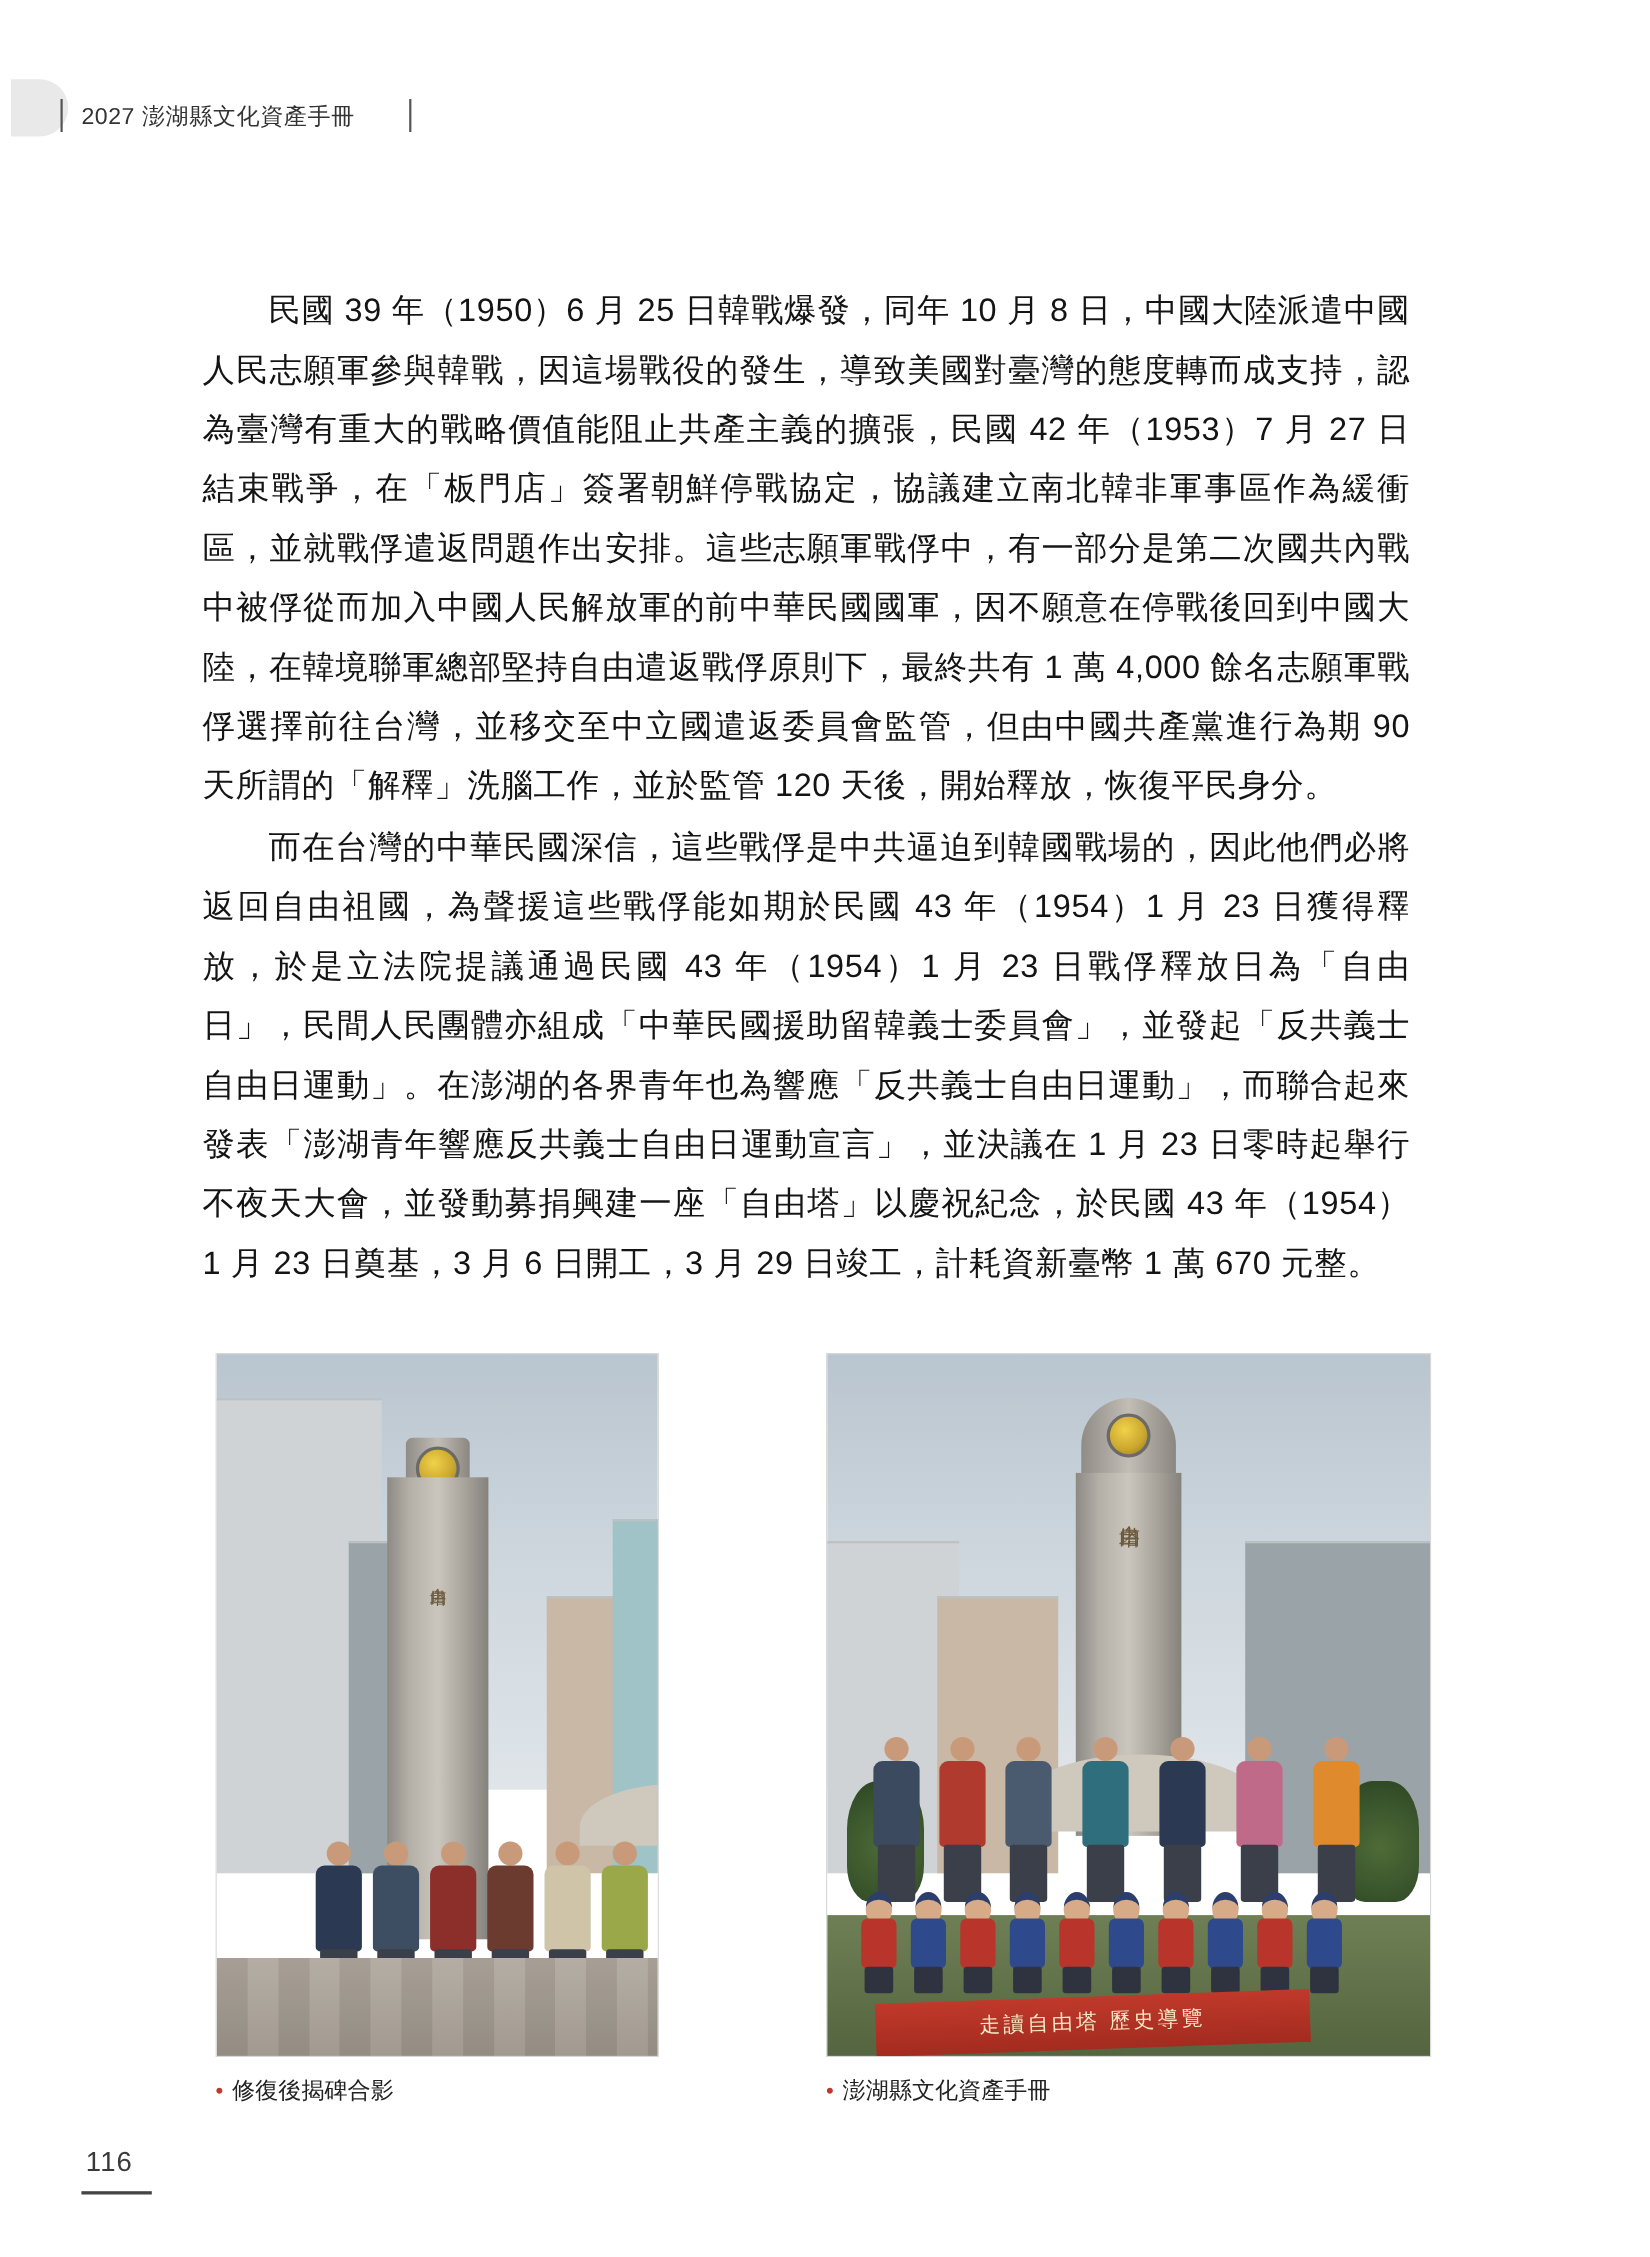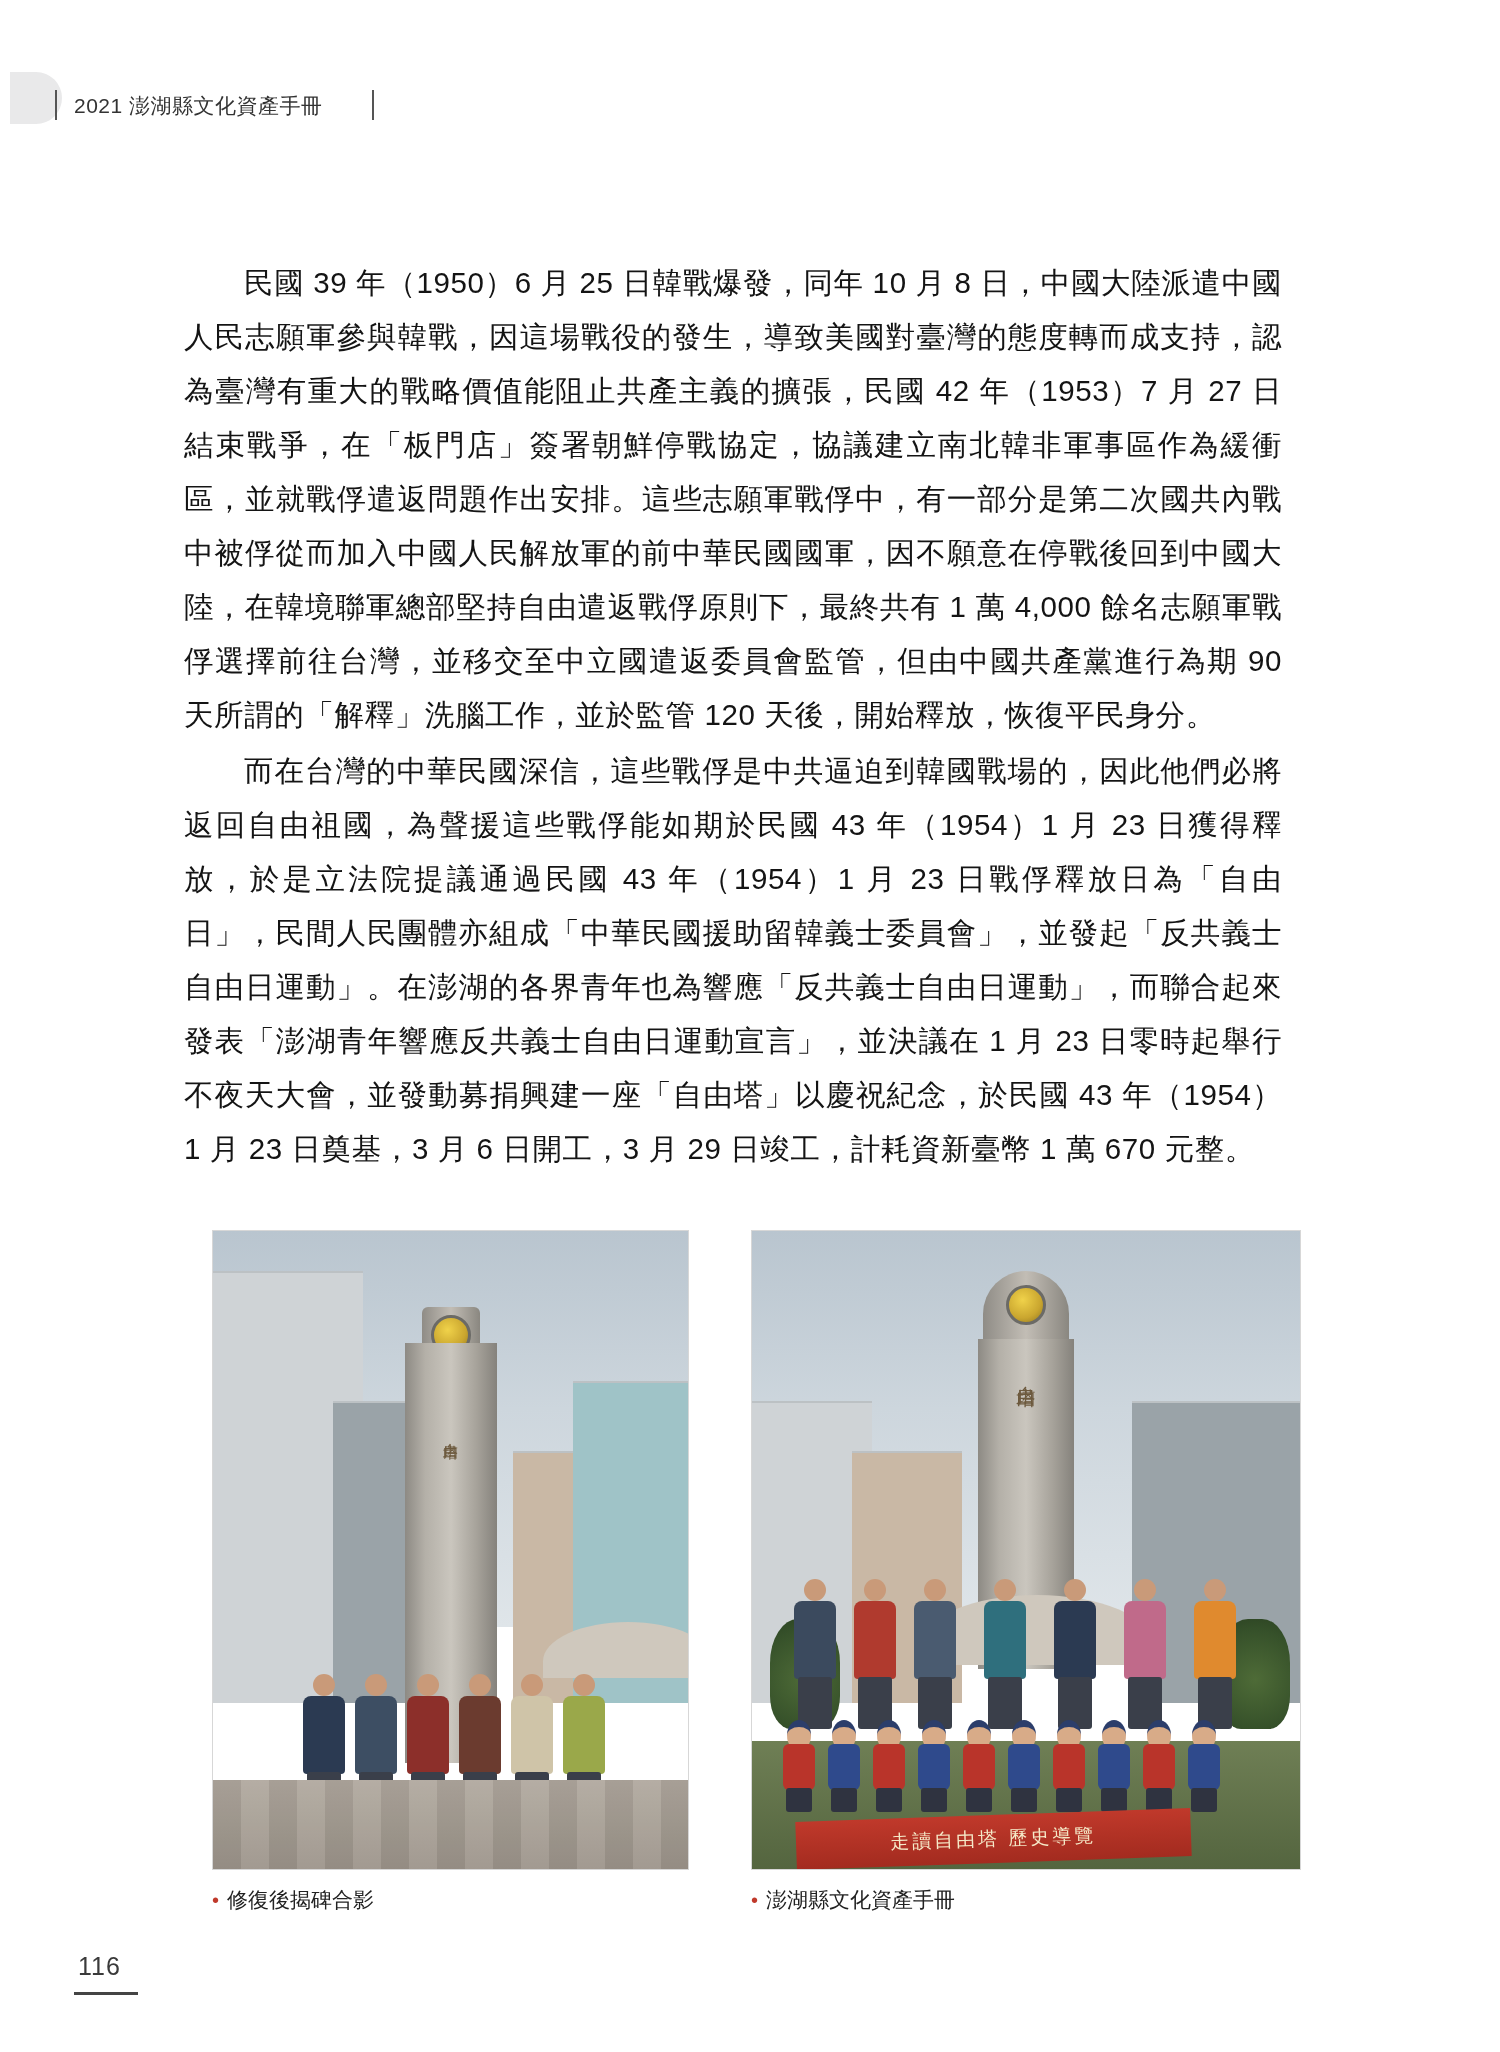--- a/index.html
+++ b/index.html
@@ -76,21 +76,21 @@
     position: absolute;
     left: 196px;
     top: 1230px;
     width: 1105px;
     height: 630px;
   }
   .figure {
     position: absolute;
     top: 0;
   }
-  .figure.left  { left: 16px;   width: 477px; }
+  .figure.left  { left: 0;   width: 403px; }
   .figure.right { left: 555px; width: 550px; }
 
   .photo {
     position: relative;
     overflow: hidden;
     border: 1px solid #d7d7d7;
     box-sizing: border-box;
   }
   .figure.left .photo  { height: 640px; }
   .figure.right .photo { height: 640px; }
@@ -246,21 +246,21 @@
     height: 3px;
     background: #444;
   }
 </style>
 </head>
 <body>
 
 <div class="header">
   <div class="header-tab"></div>
   <div class="header-rule-left"></div>
-  <div class="header-title">2021 澎湖縣文化資產手冊</div>
+  <div class="header-title">2027 澎湖縣文化資產手冊</div>
   <div class="header-rule-right"></div>
 </div>
 
 <div class="article">
   <p class="para">民國 39 年（1950）6 月 25 日韓戰爆發，同年 10 月 8 日，中國大陸派遣中國人民志願軍參與韓戰，因這場戰役的發生，導致美國對臺灣的態度轉而成支持，認為臺灣有重大的戰略價值能阻止共產主義的擴張，民國 42 年（1953）7 月 27 日結束戰爭，在「板門店」簽署朝鮮停戰協定，協議建立南北韓非軍事區作為緩衝區，並就戰俘遣返問題作出安排。這些志願軍戰俘中，有一部分是第二次國共內戰中被俘從而加入中國人民解放軍的前中華民國國軍，因不願意在停戰後回到中國大陸，在韓境聯軍總部堅持自由遣返戰俘原則下，最終共有 1 萬 4,000 餘名志願軍戰俘選擇前往台灣，並移交至中立國遣返委員會監管，但由中國共產黨進行為期 90 天所謂的「解釋」洗腦工作，並於監管 120 天後，開始釋放，恢復平民身分。</p>
   <p class="para">而在台灣的中華民國深信，這些戰俘是中共逼迫到韓國戰場的，因此他們必將返回自由祖國，為聲援這些戰俘能如期於民國 43 年（1954）1 月 23 日獲得釋放，於是立法院提議通過民國 43 年（1954）1 月 23 日戰俘釋放日為「自由日」，民間人民團體亦組成「中華民國援助留韓義士委員會」，並發起「反共義士自由日運動」。在澎湖的各界青年也為響應「反共義士自由日運動」，而聯合起來發表「澎湖青年響應反共義士自由日運動宣言」，並決議在 1 月 23 日零時起舉行不夜天大會，並發動募捐興建一座「自由塔」以慶祝紀念，於民國 43 年（1954）1 月 23 日奠基，3 月 6 日開工，3 月 29 日竣工，計耗資新臺幣 1 萬 670 元整。</p>
 </div>
 
 <div class="figures">
 

